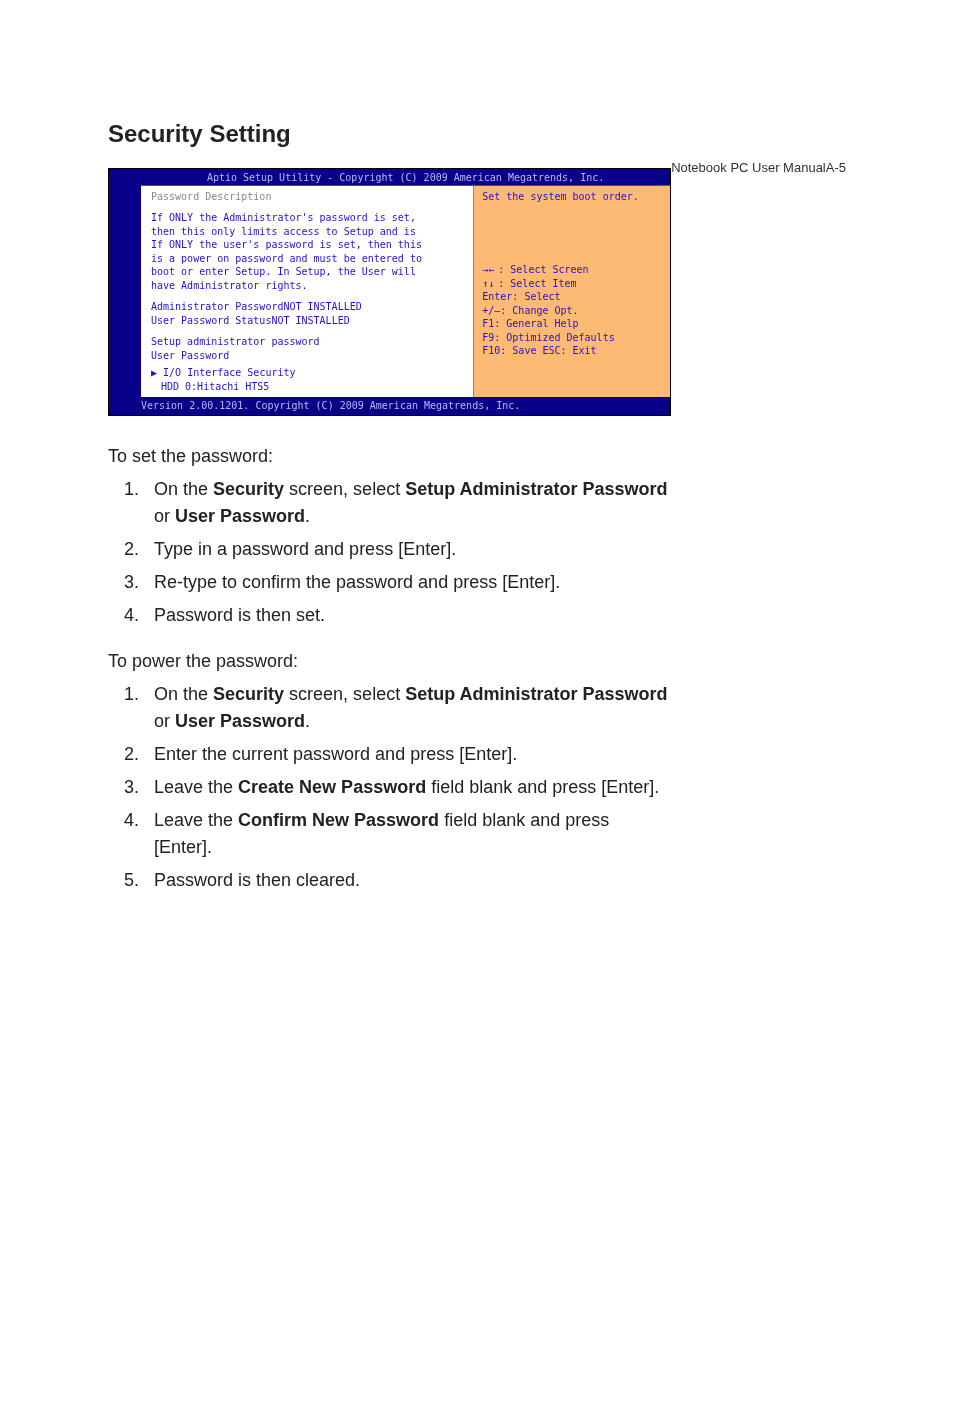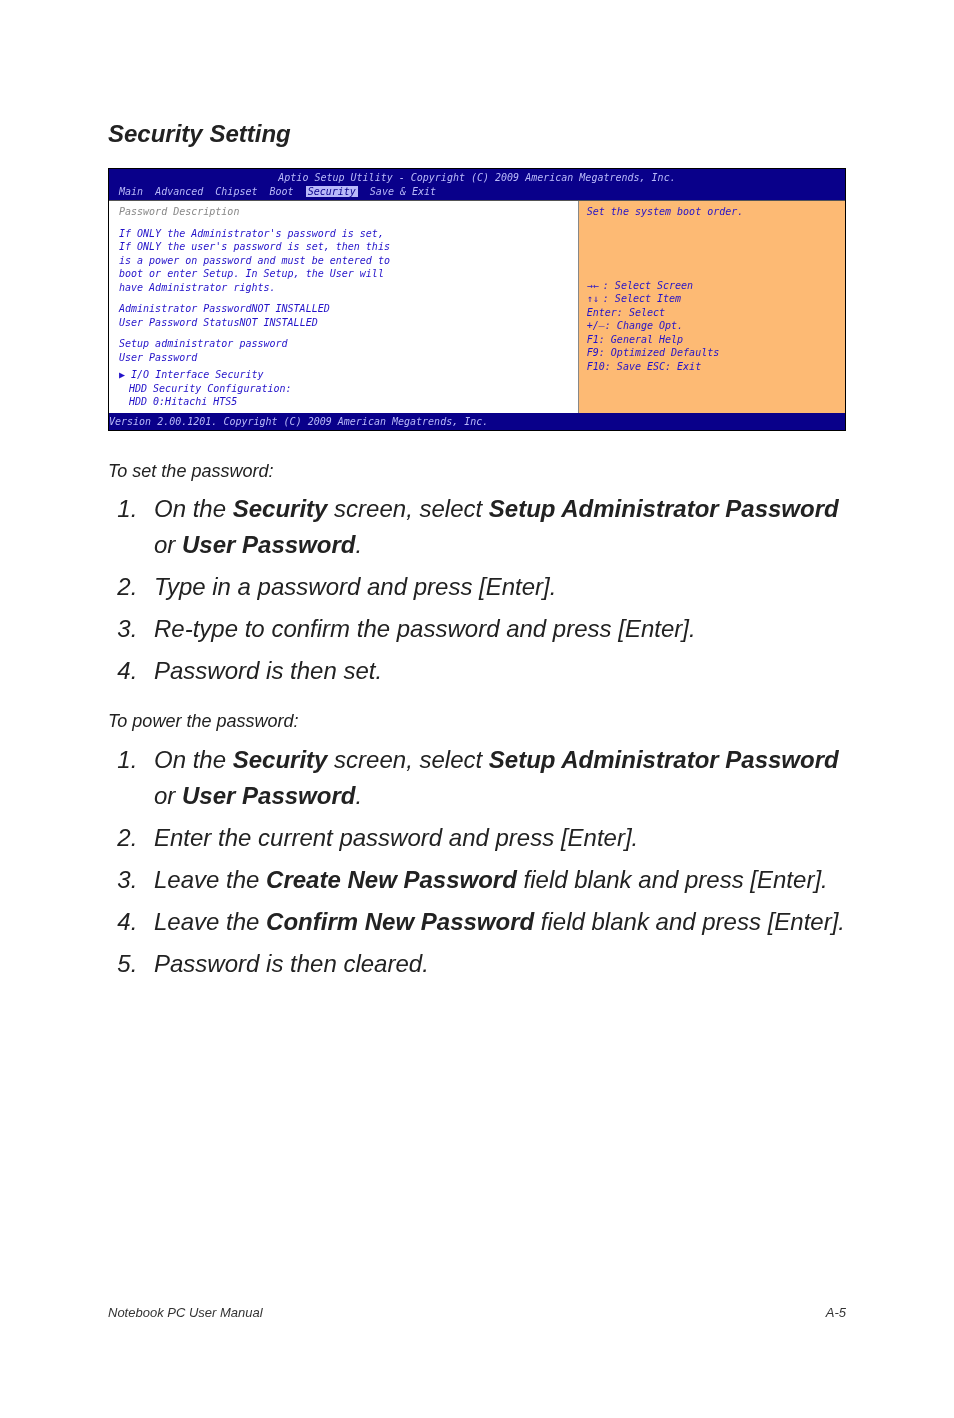--- a/index.html
+++ b/index.html
@@ -8,38 +8,37 @@
     font-family: "Segoe UI", Arial, sans-serif;
     background: #fff;
     color: #333;
     width: 954px;
   }
   .page {
     padding: 120px 108px 40px 108px;
     box-sizing: border-box;
     min-height: 1360px;
     display: flex;
-    flex-direction: column;
-    font-style: italic;
   }
   .content-wrap { flex: 1; }
   h2 {
     font-size: 24px;
     font-weight: 700;
     margin: 0 0 20px 0;
     color: #222;
   }
   .bios-box {
     background: #09008a;
     border: 1px solid #000;
     font-family: "Lucida Console", Monaco, monospace;
     font-size: 10px;
     line-height: 1.35;
     color: #b9b9f9;
     margin-bottom: 28px;
+    padding-left: 32px;
   }
   .bios-titlebar {
     background: #09008a;
     color: #b9b9f9;
     text-align: center;
     padding: 2px 0 0 0;
   }
   .bios-tabs {
     color: #b9b9f9;
     padding: 0 0 2px 10px;
@@ -73,21 +72,21 @@
     text-align: left;
     padding: 2px 0;
   }
   .body-text {
     font-size: 18px;
     line-height: 1.35;
     color: #222;
     margin: 12px 0 8px 0;
   }
   ol {
-    font-size: 24px;
+    font-size: 18px;
     line-height: 1.5;
     color: #222;
     margin: 0 0 20px 0;
     padding-left: 36px;
   }
   ol li { margin-bottom: 6px; padding-left: 10px; }
   .b { font-weight: 700; }
   .footer-row {
     display: flex;
     justify-content: space-between;
@@ -104,51 +103,43 @@
 </style>
 </head>
 <body>
 
 <div class="page">
   <div class="content-wrap">
   <h2>Security Setting</h2>
 
   <div class="bios-box">
     <div class="bios-titlebar">Aptio Setup Utility - Copyright (C) 2009 American Megatrends, Inc.</div>
-    <div class="bios-tabs">
-      <span class="tab">Main</span>
-      <span class="tab">Advanced</span>
-      <span class="tab">Chipset</span>
-      <span class="tab">Boot</span>
-      <span class="tab sel">Security</span>
-      <span class="tab">Save &amp; Exit</span>
-    </div>
     <div class="bios-body">
       <div class="bios-left">
         <div class="bios-left-head">Password Description</div>
         <div>If ONLY the Administrator's password is set,</div>
+        <div>then this only limits access to Setup and is</div>
         <div>If ONLY the user's password is set, then this</div>
         <div>is a power on password and must be entered to</div>
         <div>boot or enter Setup. In Setup, the User will</div>
         <div>have Administrator rights.</div>
         <div style="height:8px"></div>
         <div class="bios-row">
           <span>Administrator Password</span>
           <span>NOT INSTALLED</span>
         </div>
         <div class="bios-row">
           <span>User Password Status</span>
           <span>NOT INSTALLED</span>
         </div>
         <div style="height:8px"></div>
         <div>Setup administrator password</div>
         <div>User Password</div>
         <div style="height:4px"></div>
         <div><span class="marker">▶ </span><span>I/O Interface Security</span></div>
-        <div class="subitem">HDD Security Configuration:</div>
         <div class="subitem">HDD 0:Hitachi HTS5</div>
       </div>
       <div class="bios-right">
         <div>Set the system boot order.</div>
         <div class="right-hints">
           <div><span class="hint-arrow"></span>: <span>Select Screen</span></div>
           <div><span class="hint-updown"></span>: <span>Select Item</span></div>
           <div>Enter: Select</div>
           <div>+/—:  Change Opt.</div>
           <div>F1:    General Help</div>

